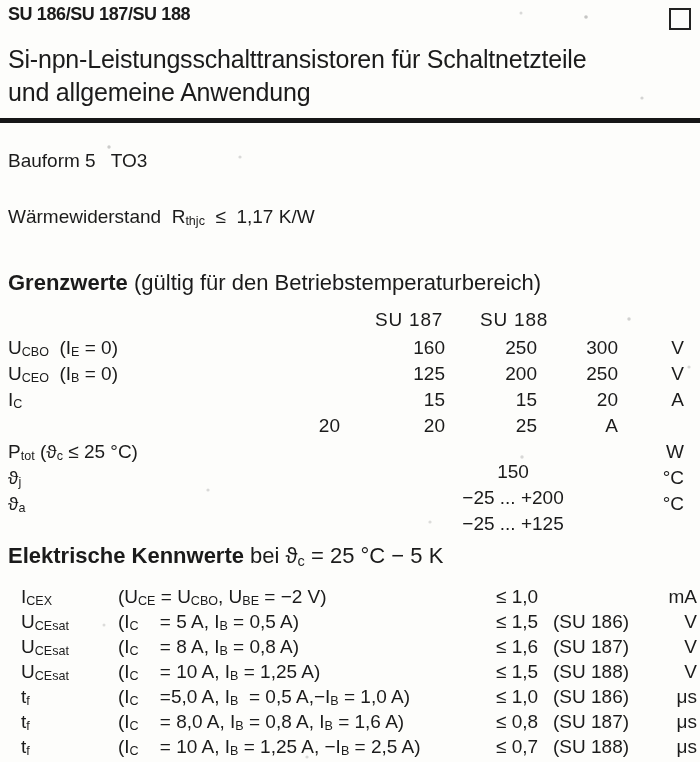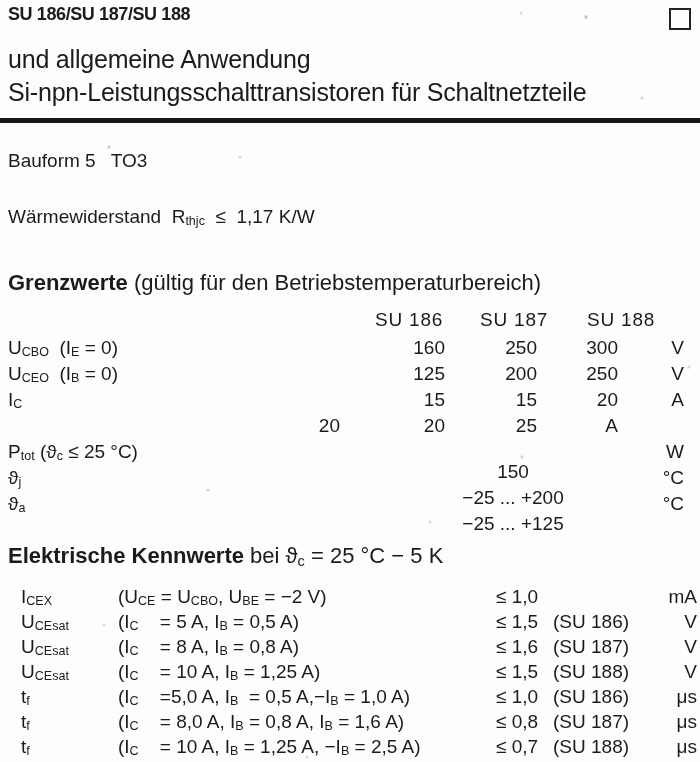--- a/index.html
+++ b/index.html
@@ -102,35 +102,34 @@
 </head>
 <body>
 
 <div class="page">
   <div class="specks"></div>
 
   <div class="title-row">SU 186/SU 187/SU 188</div>
   <div class="corner-box"></div>
 
   <div class="subtitle">
+    <div>Si-npn-Leistungsschalttransistoren für Schaltnetzteile</div>
     <div>und allgemeine Anwendung</div>
-    <div>Si-npn-Leistungsschalttransistoren für Schaltnetzteile</div>
   </div>
 
   <div class="rule"></div>
 
   <div class="bauform"><span>Bauform 5</span><span class="pkg">TO3</span></div>
 
   <div class="thermal">Wärmewiderstand  R<sub>thjc</sub>  ≤  1,17 K/W</div>
 
   <div class="heading limits-heading"><span class="bold">Grenzwerte</span><span> (gültig für den Betriebstemperaturbereich)</span></div>
 
   <div class="limits-table">
     <div class="lt-header">
-      <span>SU 186</span>
       <span>SU 187</span>
       <span>SU 188</span>
     </div>
 
     <div class="lt-row">
       <span class="lt-label">U<sub>CBO</sub>  (I<sub>E</sub> = 0)</span>
       <span class="lt-v">160</span>
       <span class="lt-v">250</span>
       <span class="lt-v">300</span>
       <span class="lt-u">V</span>

